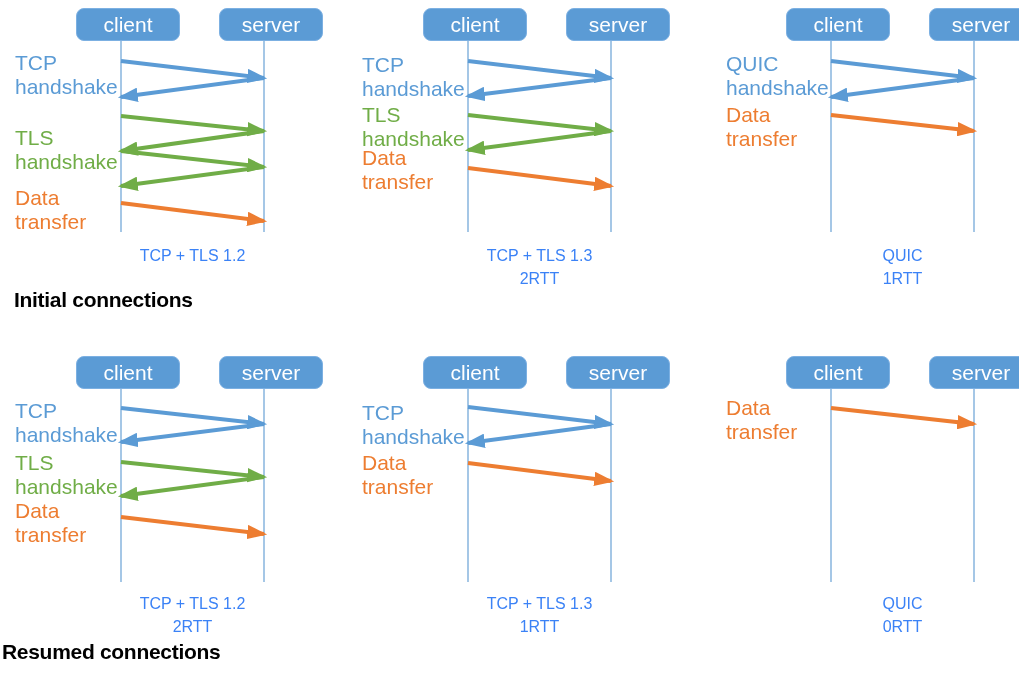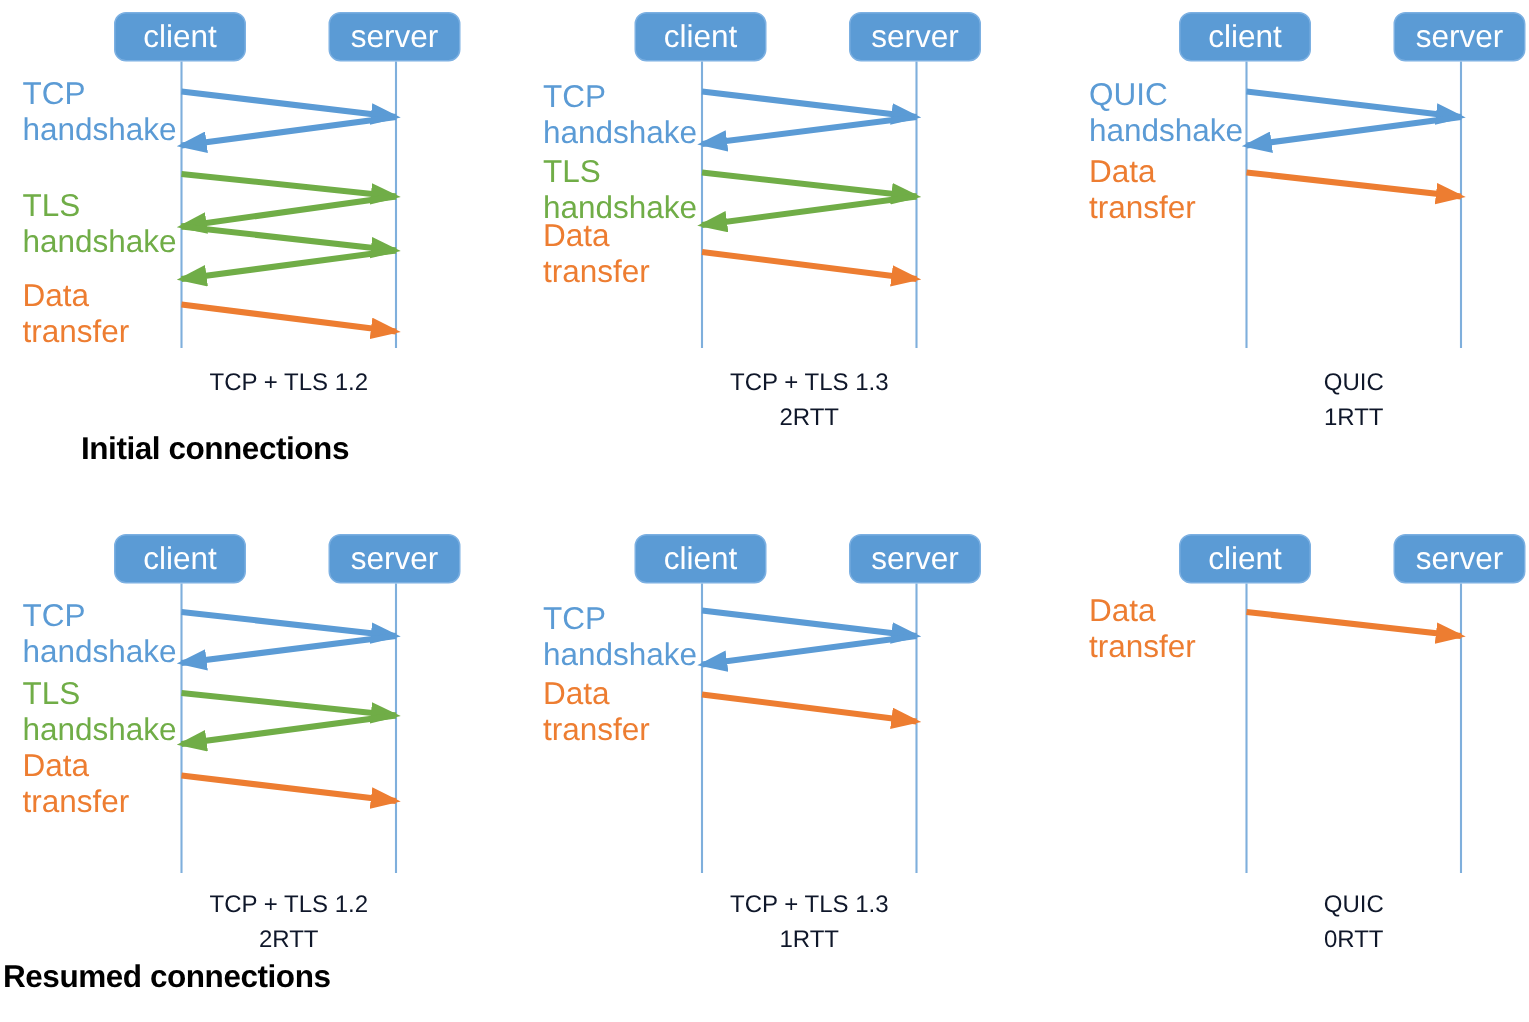--- a/index.html
+++ b/index.html
@@ -7,21 +7,21 @@
     position: relative;
     width: 1019px;
     height: 681px;
     background: #ffffff;
     font-family: "Liberation Sans", sans-serif;
     overflow: hidden;
   }
   #wires { position: absolute; left: 0; top: 0; }
   .actor {
     position: absolute;
-    width: 88px;
+    width: 104px;
     height: 33px;
     border-radius: 8px;
     box-sizing: border-box;
     border: 1px solid #7cb0e2;
     display: flex;
     align-items: center;
     justify-content: center;
     font-size: 21px;
   }
   .phase-label {
@@ -29,21 +29,21 @@
     font-size: 21px;
     line-height: 24px;
     white-space: nowrap;
   }
   .caption {
     position: absolute;
     width: 180px;
     text-align: center;
     font-size: 16px;
     line-height: 23px;
-    color: #0f172a;
+    color: #3b82f6;
   }
   .section-title {
     position: absolute;
     font-size: 21px;
     font-weight: bold;
     color: #000000;
     letter-spacing: -0.3px;
     white-space: nowrap;
   }
 </style>
@@ -93,21 +93,21 @@
       <line x1="121" y1="517" x2="264" y2="534" stroke="#ED7D31" stroke-width="4" stroke-linecap="butt" marker-end="url(#head-orange)"></line>
       <line x1="468" y1="389" x2="468" y2="582" stroke="#7FAFDC" stroke-width="1.4"></line>
       <line x1="611" y1="389" x2="611" y2="582" stroke="#7FAFDC" stroke-width="1.4"></line>
       <line x1="468" y1="407" x2="611" y2="424" stroke="#5B9BD5" stroke-width="4" stroke-linecap="butt" marker-end="url(#head-blue)"></line>
       <line x1="611" y1="424" x2="468" y2="443" stroke="#5B9BD5" stroke-width="4" stroke-linecap="butt" marker-end="url(#head-blue)"></line>
       <line x1="468" y1="463" x2="611" y2="481" stroke="#ED7D31" stroke-width="4" stroke-linecap="butt" marker-end="url(#head-orange)"></line>
       <line x1="831" y1="389" x2="831" y2="582" stroke="#7FAFDC" stroke-width="1.4"></line>
       <line x1="974" y1="389" x2="974" y2="582" stroke="#7FAFDC" stroke-width="1.4"></line>
       <line x1="831" y1="408" x2="974" y2="424" stroke="#ED7D31" stroke-width="4" stroke-linecap="butt" marker-end="url(#head-orange)"></line>
     </svg>
-  <div class="section-title" id="section-title-0" style="left: 14px; top: 288px; margin-left: 40px;">Initial connections</div>
+  <div class="section-title" id="section-title-0" style="left: 14px; top: 288px;">Initial connections</div>
   <div class="section-title" id="section-title-1" style="left: 2px; top: 640px;">Resumed connections</div>
 <div class="actor" style="left: 76px; top: 8px; background: rgb(91, 155, 213); color: rgb(255, 255, 255);">
       <div class="">client</div>
     </div>
     <div class="actor" style="left: 219px; top: 8px; background: rgb(91, 155, 213); color: rgb(255, 255, 255);">
       <div class="">server</div>
     </div>
     <div class="phase-label" style="left: 15px; top: 51px; color: rgb(91, 155, 213);">
       <div class="">TCP</div>
       <div class="">handshake</div>

